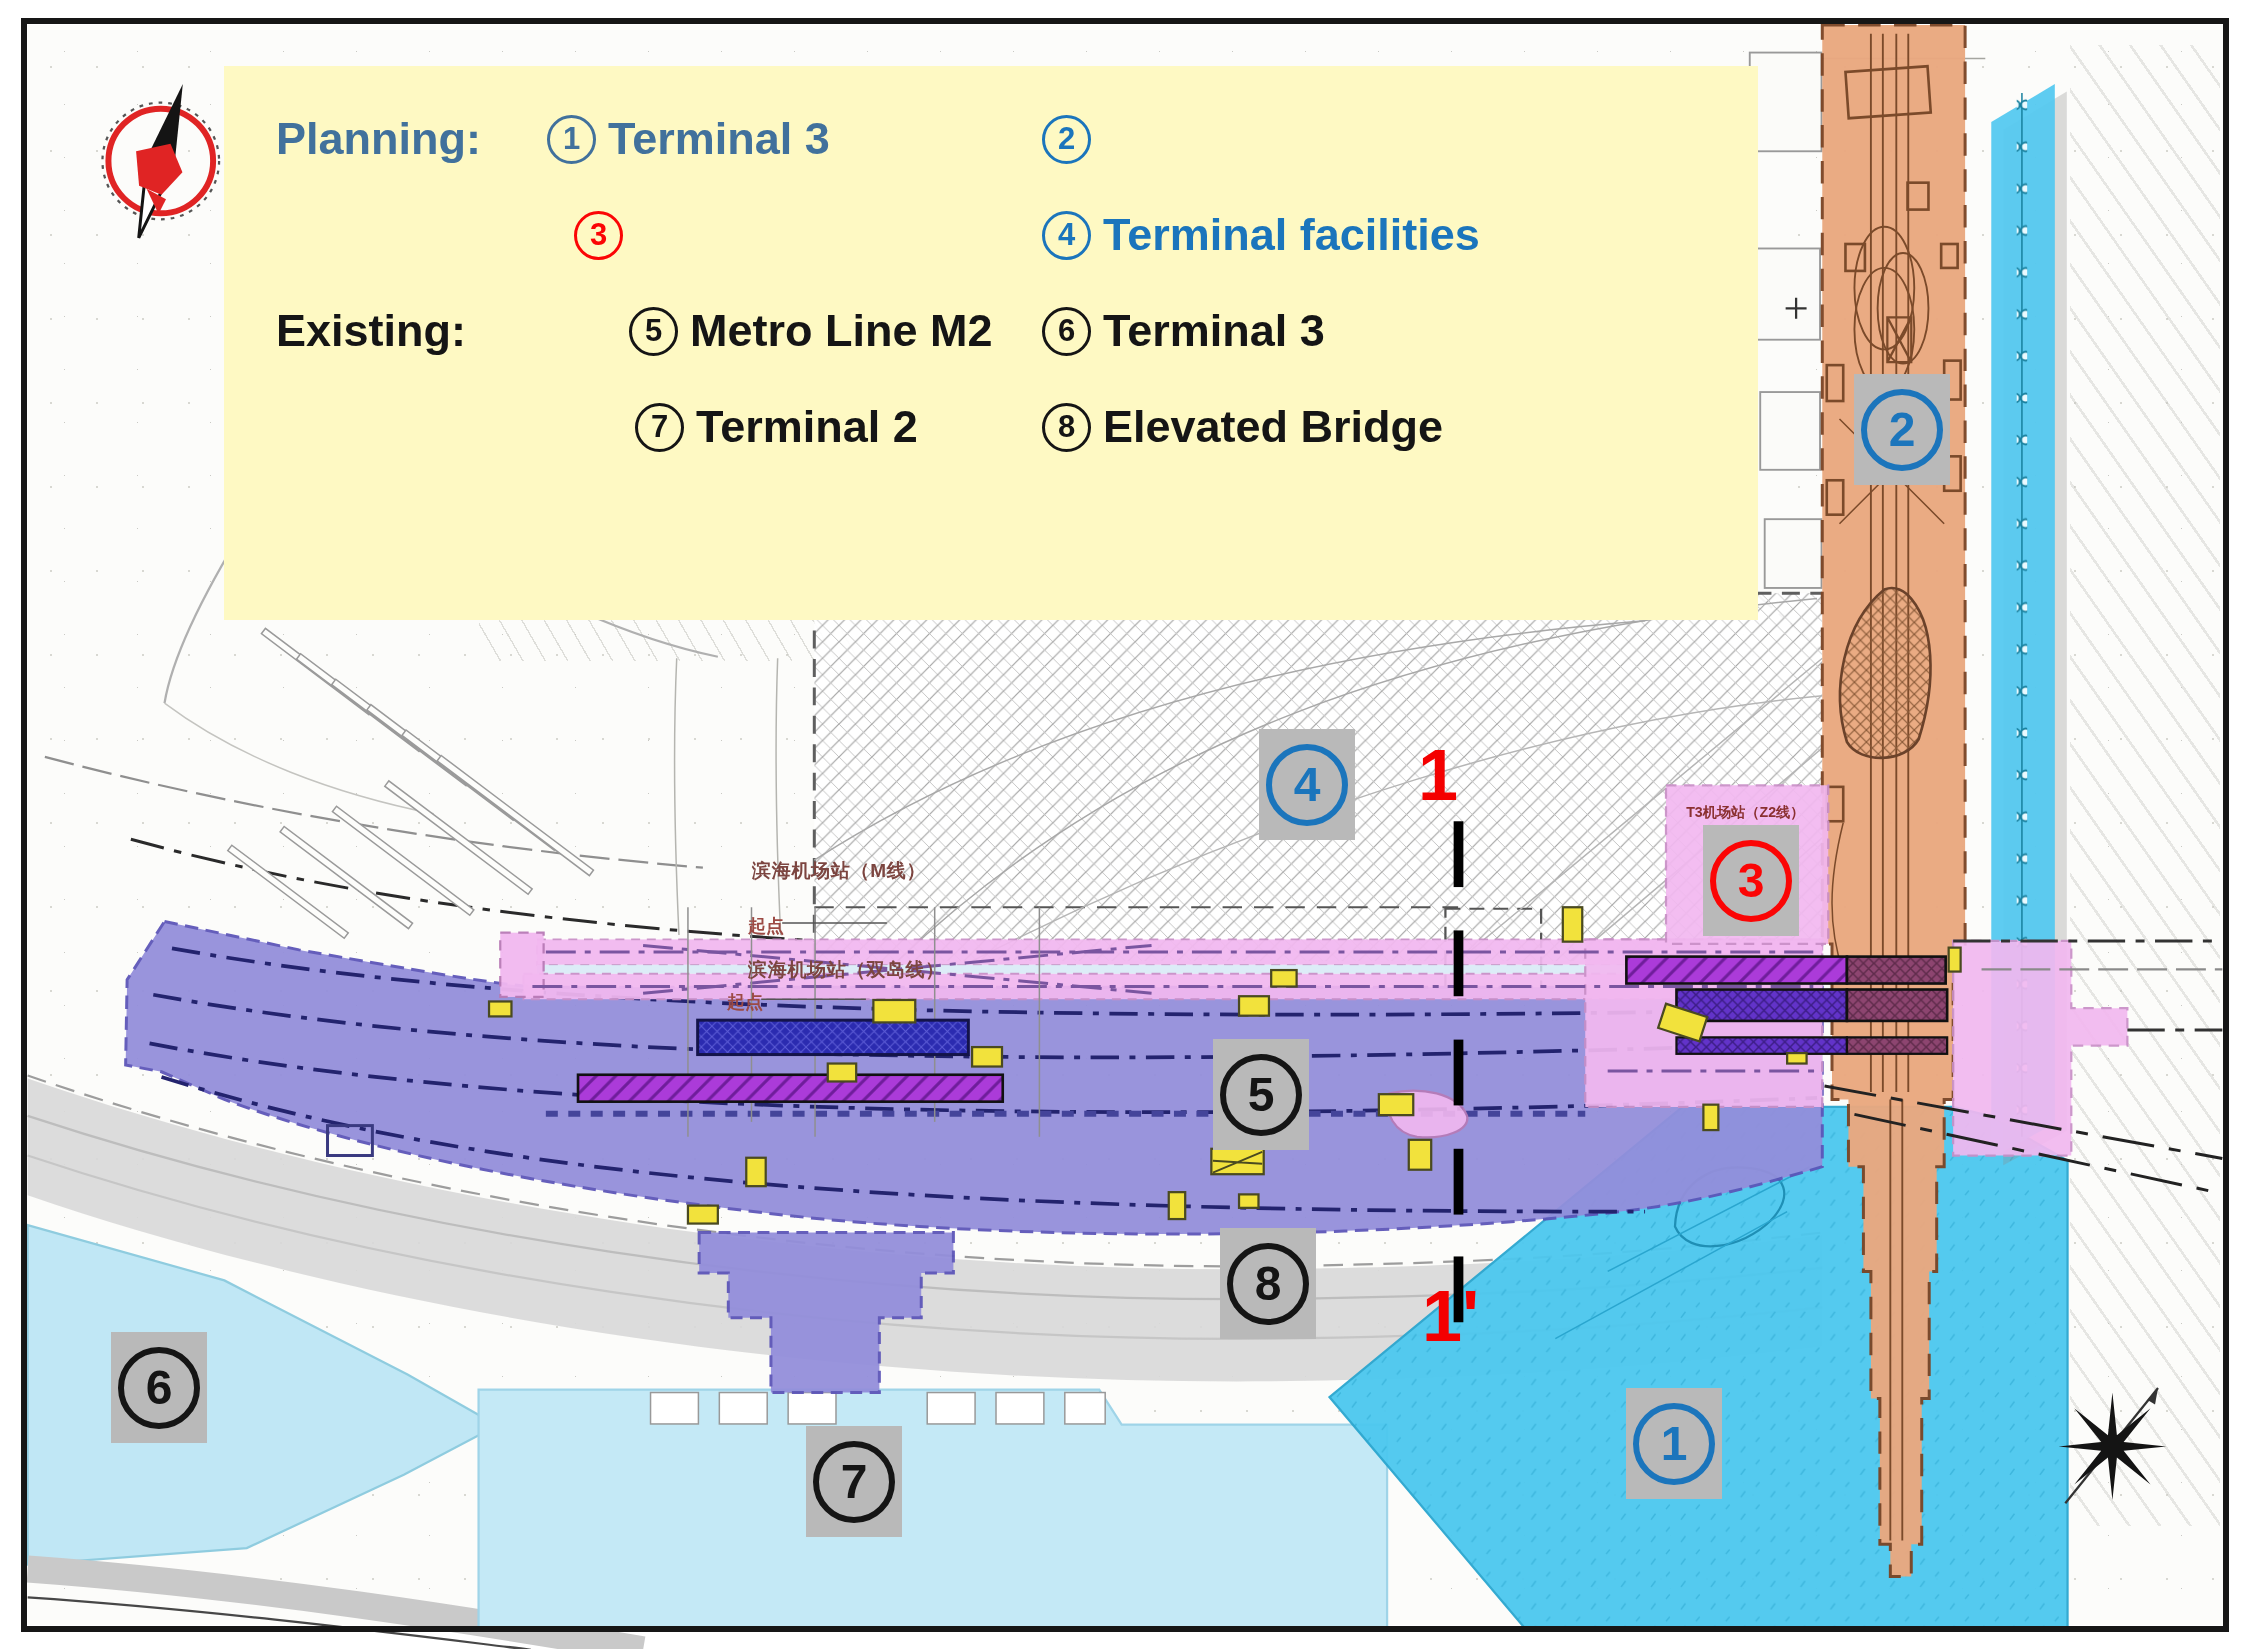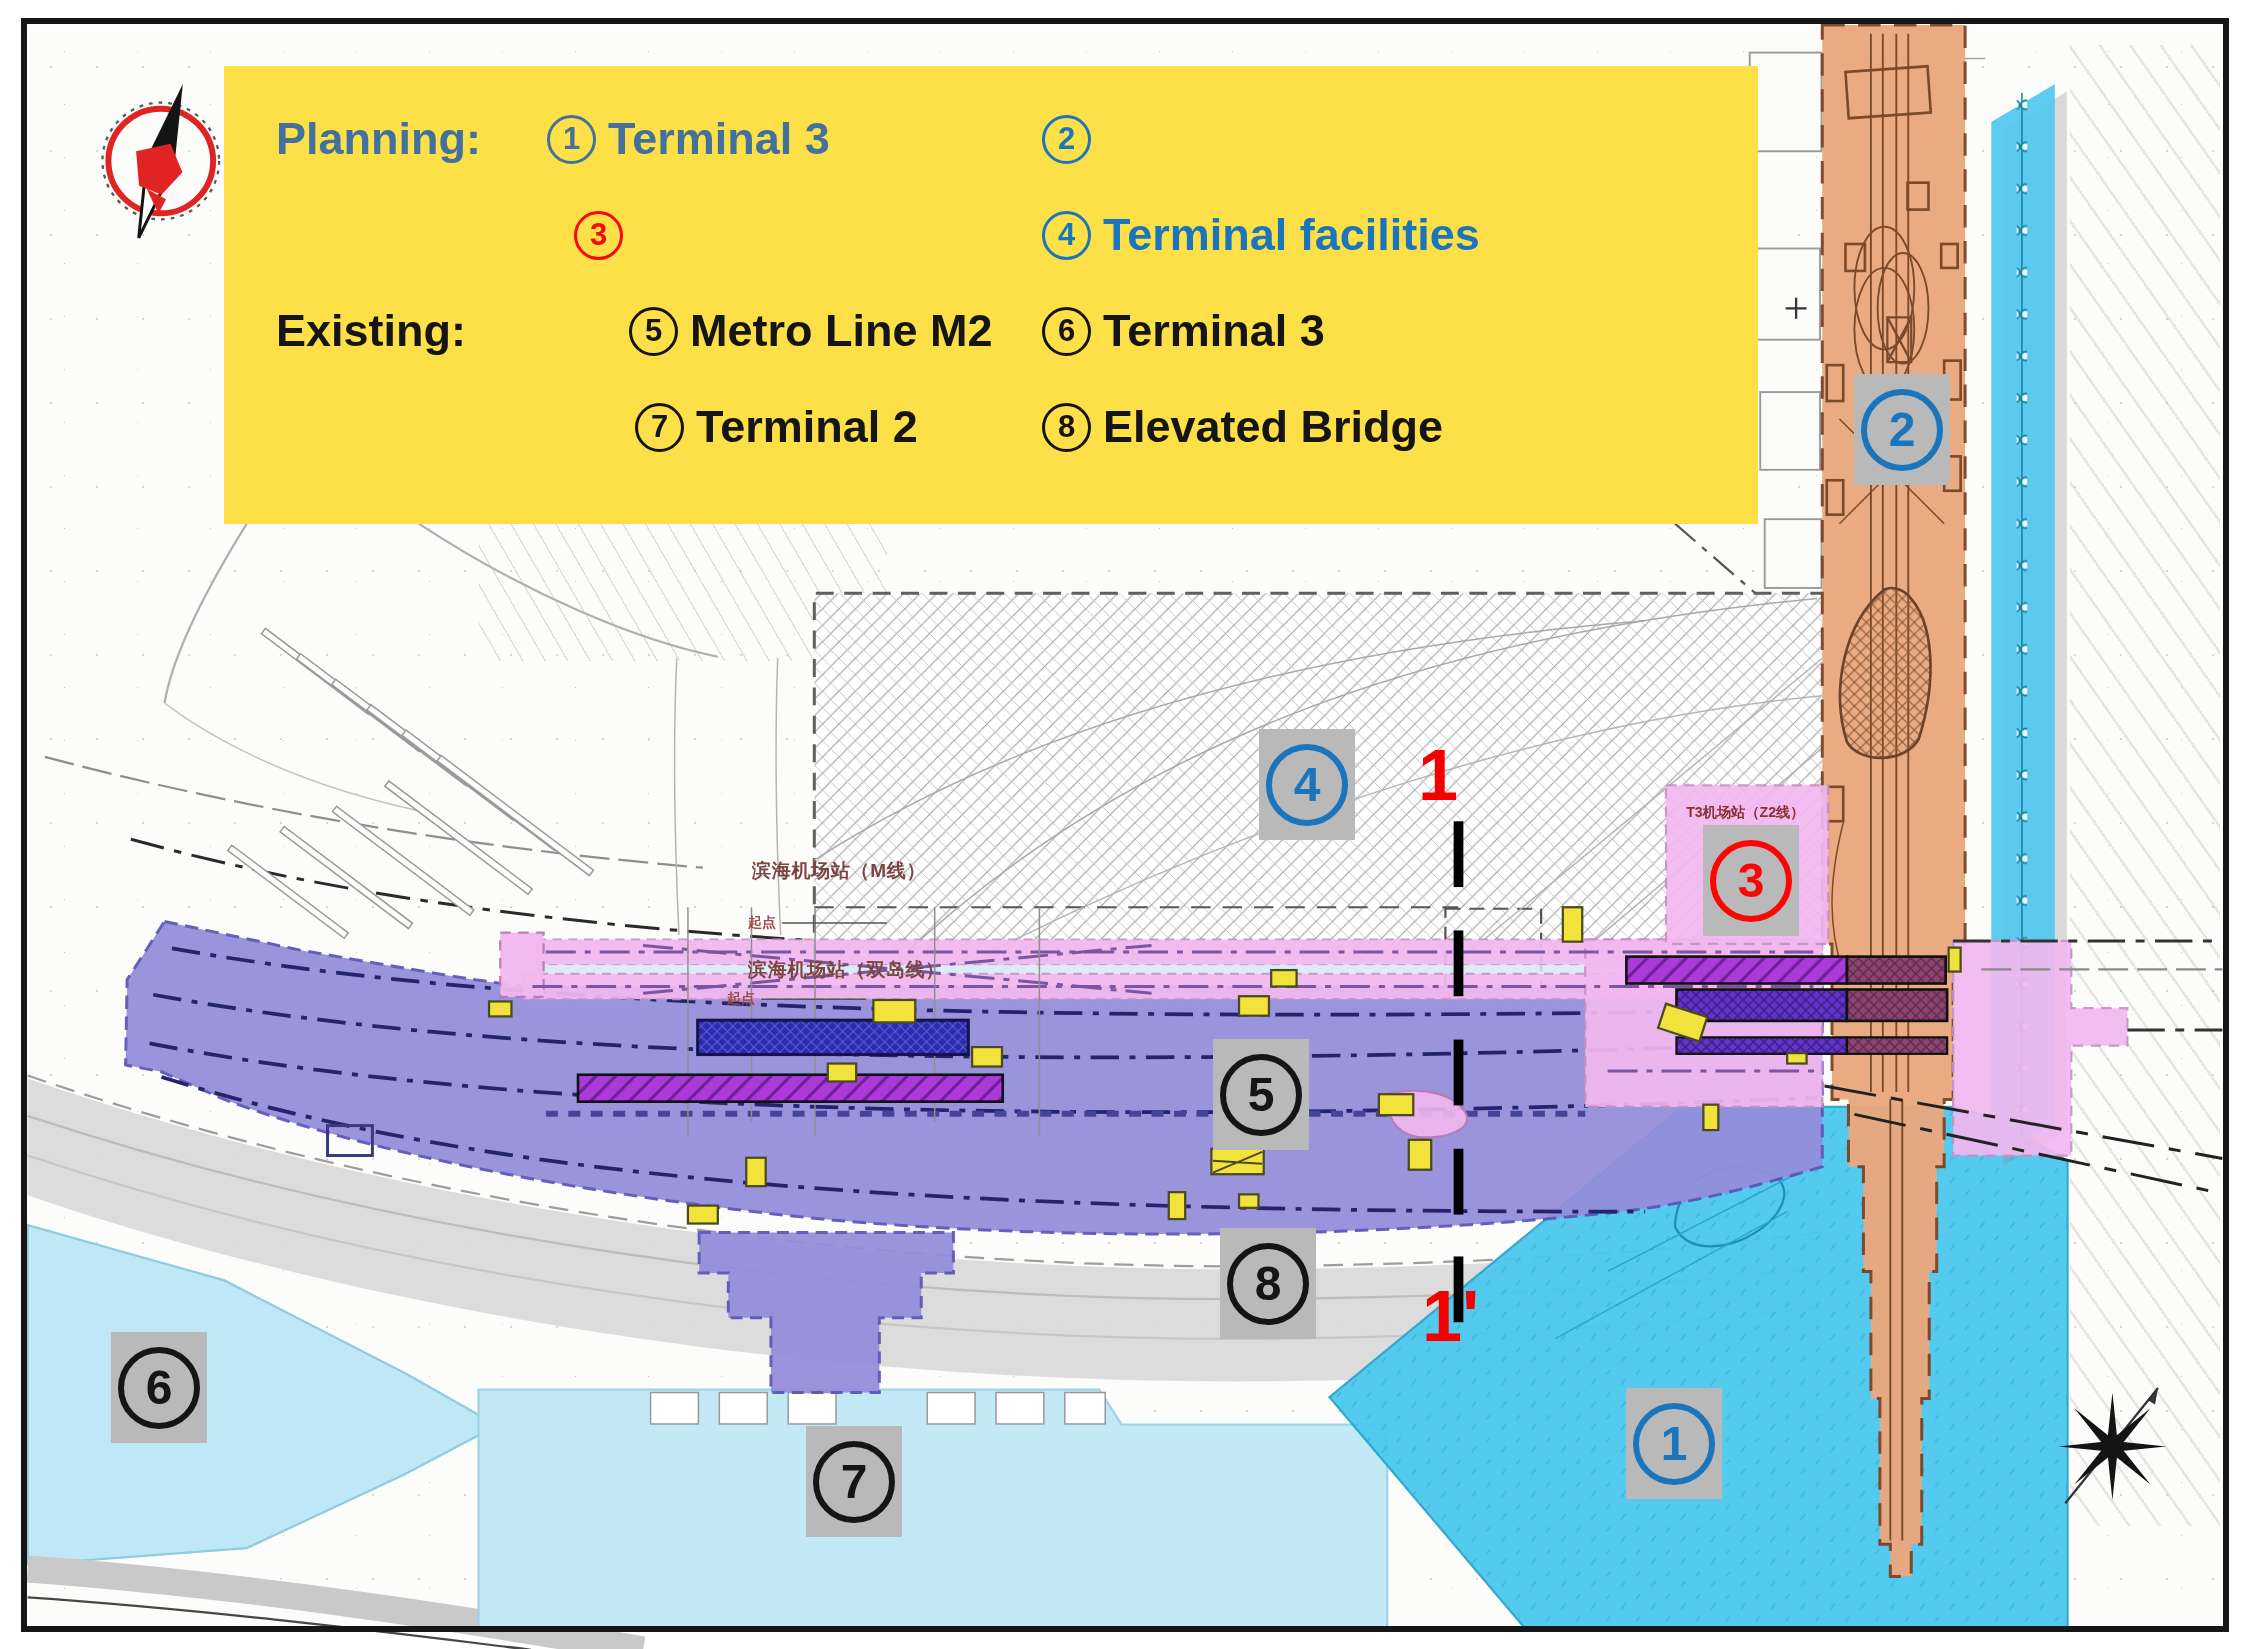--- a/index.html
+++ b/index.html
@@ -11,40 +11,40 @@
   .speckle-right{position:absolute;left:2070px;top:45px;width:150px;height:1481px;
          background-image:repeating-linear-gradient(55deg,transparent 0 22.4px,#bdbdb8 22.4px 25px);
          opacity:.35;}
   .apron-ticks{position:absolute;left:479px;top:523px;width:408px;height:138px;
          background-image:repeating-linear-gradient(60deg,transparent 0 18px,#c6c6c0 18px 19.4px);
          opacity:.55;}
   svg.map{position:absolute;left:0;top:0;}
   .frame{position:absolute;left:21px;top:18px;width:2208px;height:1614px;border:6.7px solid #161616;box-sizing:border-box;pointer-events:none;}
 
   
-  .legend{position:absolute;left:224px;top:66px;width:1534px;height:458px;background:#fde047;
+  .legend{position:absolute;left:224px;top:66px;width:1534px;height:554px;background:#fef9c3;
           padding:25.4px 0 0 0;box-sizing:border-box;}
   .lrow{display:flex;align-items:center;height:96px;}
   .lcol0{width:323px;padding-left:52px;box-sizing:border-box;font-size:45px;font-weight:700;}
   .lcol1{width:495px;display:flex;align-items:center;}
   .lcol2{flex:1;display:flex;align-items:center;}
   .ind36{margin-left:27px;} .ind110{margin-left:82px;} .ind118{margin-left:88px;}
   .litem{display:flex;align-items:center;font-size:45px;font-weight:700;white-space:nowrap;}
   .cnum{width:43px;height:43px;border:3.7px solid currentColor;border-radius:50%;display:inline-flex;
         align-items:center;justify-content:center;font-size:31px;font-weight:700;margin-right:12px;flex:none;}
   .c-steel{color:#41719c;} .c-blue{color:#1b75bc;} .c-red{color:#fb0505;} .c-black{color:#151515;}
 
   
   .mlabel{position:absolute;width:96px;height:111px;background:#b9b9b9;display:flex;align-items:center;justify-content:center;}
   .mcirc{width:70px;height:70px;border:6px solid currentColor;border-radius:50%;display:flex;
          align-items:center;justify-content:center;font-size:48px;font-weight:700;background:transparent;}
 
   .secmark{position:absolute;color:#f40000;font-size:72px;font-weight:700;line-height:1;}
   .cn-note{position:absolute;color:#7c4540;font-size:19px;font-weight:700;white-space:nowrap;letter-spacing:0.7px;}
-  .cn-tiny{position:absolute;color:#9c4a44;font-size:14px;font-weight:700;white-space:nowrap;}
+  .cn-tiny{position:absolute;color:#9c4a44;font-size:18px;font-weight:700;white-space:nowrap;}
 </style>
 </head>
 <body>
 
 <div class="stage">
   <div class="paper"></div>
   <div class="speckle-right"></div>
   <div class="apron-ticks"></div>
 
   <svg class="map" width="2250" height="1650" viewBox="0 0 3009 2206">

